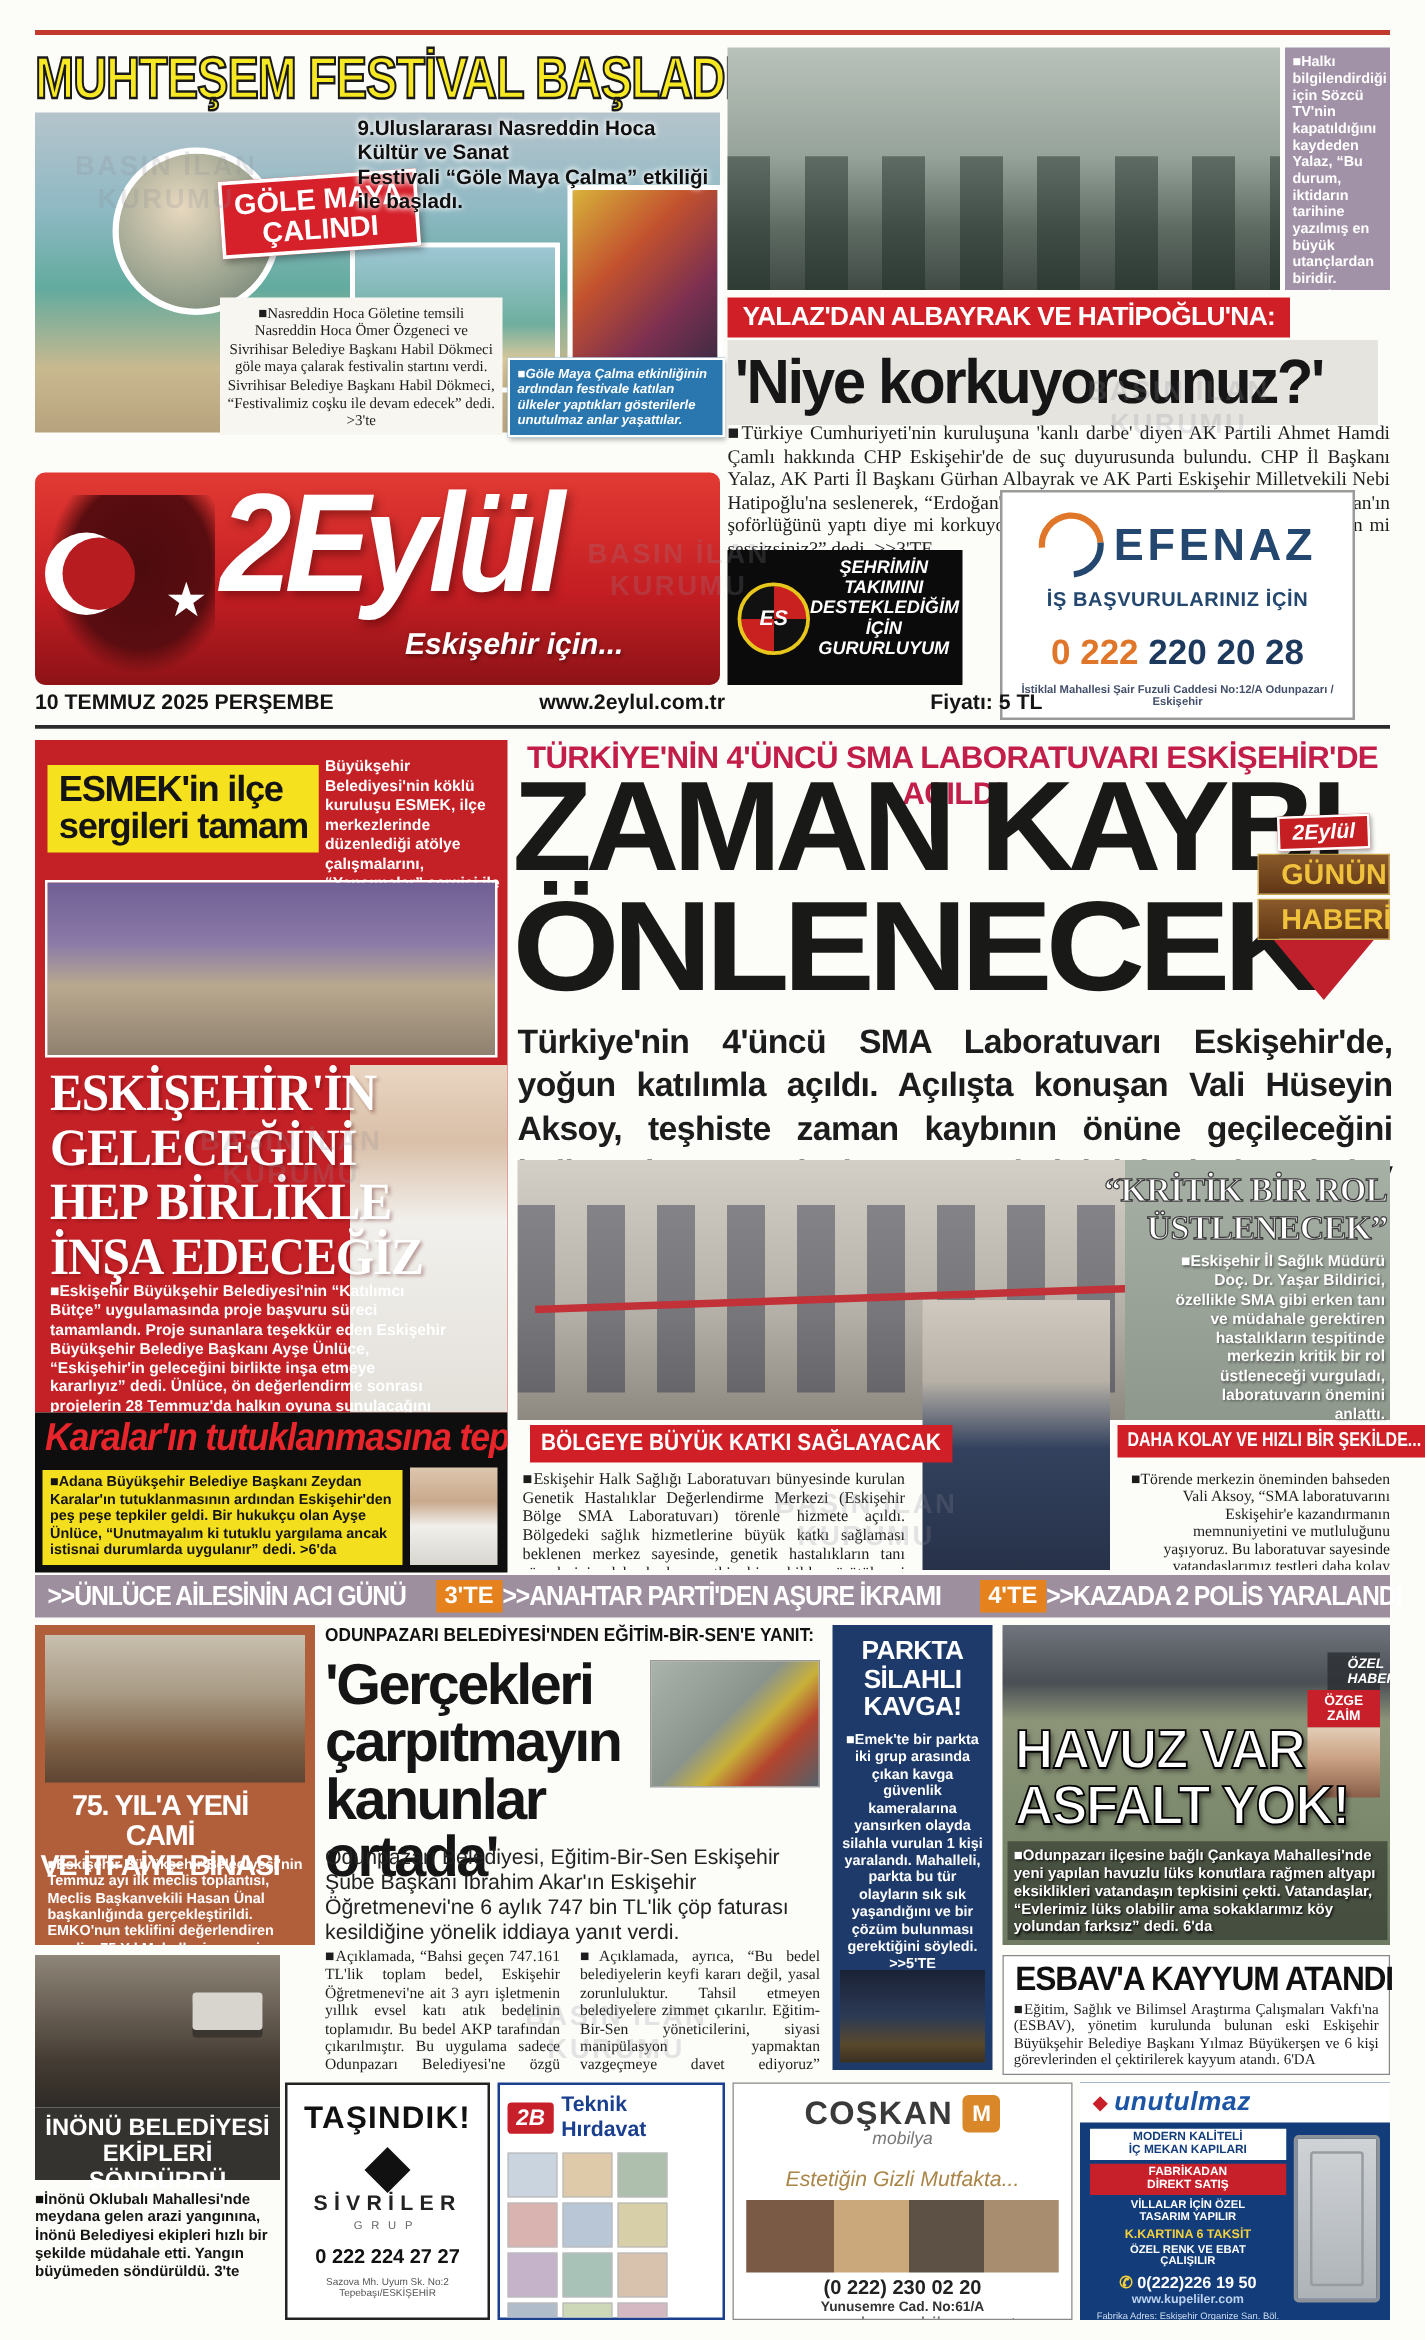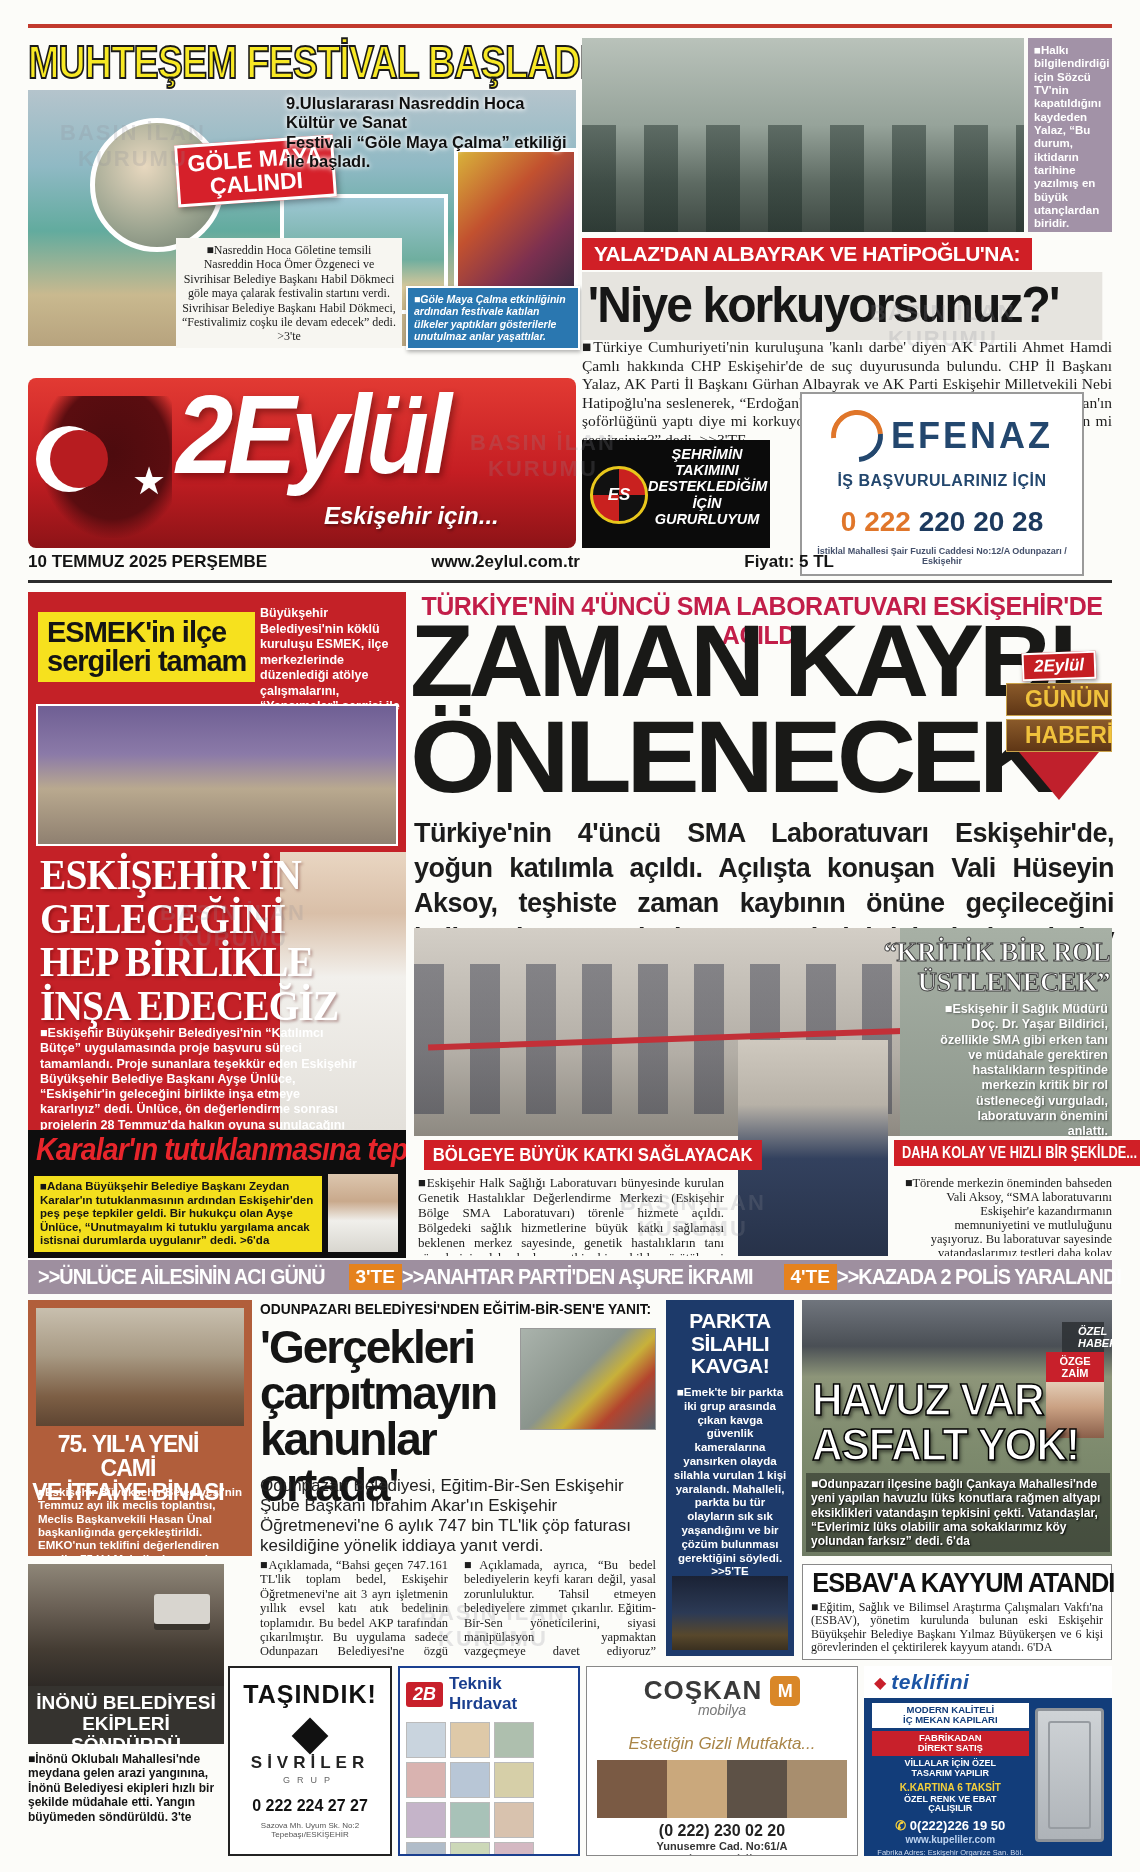--- a/index.html
+++ b/index.html
@@ -519,21 +519,21 @@
     <div class="coskan-tagline">Estetiğin Gizli Mutfakta...</div>
     <div class="coskan-strip"></div>
     <div class="coskan-phone">(0 222) 230 02 20</div>
     <div class="coskan-address">Yunusemre Cad. No:61/A</div>
     <div class="coskan-web">www.coskanmobilya.com.tr</div>
   </section>
 
   <section class="abs kupeliler">
     <div class="kup-band">
       <span class="kup-logo-icon"></span>
-      <span class="kup-brand">teklifini</span>
+      <span class="kup-brand">unutulmaz</span>
     </div>
     <div class="kup-cols">
       <div class="kup-left">
         <div class="kup-l1 pre">MODERN KALİTELİ
 İÇ MEKAN KAPILARI</div>
         <div class="kup-l2 pre">FABRİKADAN
 DİREKT SATIŞ</div>
         <div class="kup-l3 pre">VİLLALAR İÇİN ÖZEL
 TASARIM YAPILIR</div>
         <div class="kup-l4">K.KARTINA 6 TAKSİT</div>

